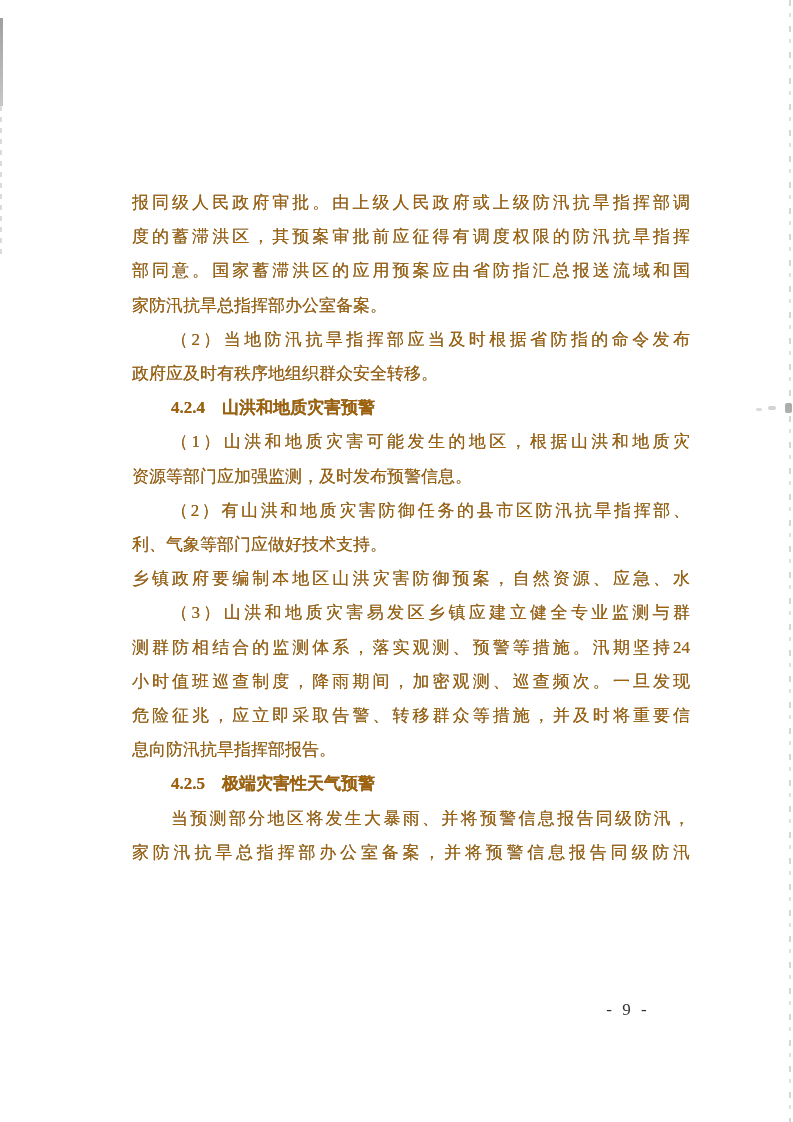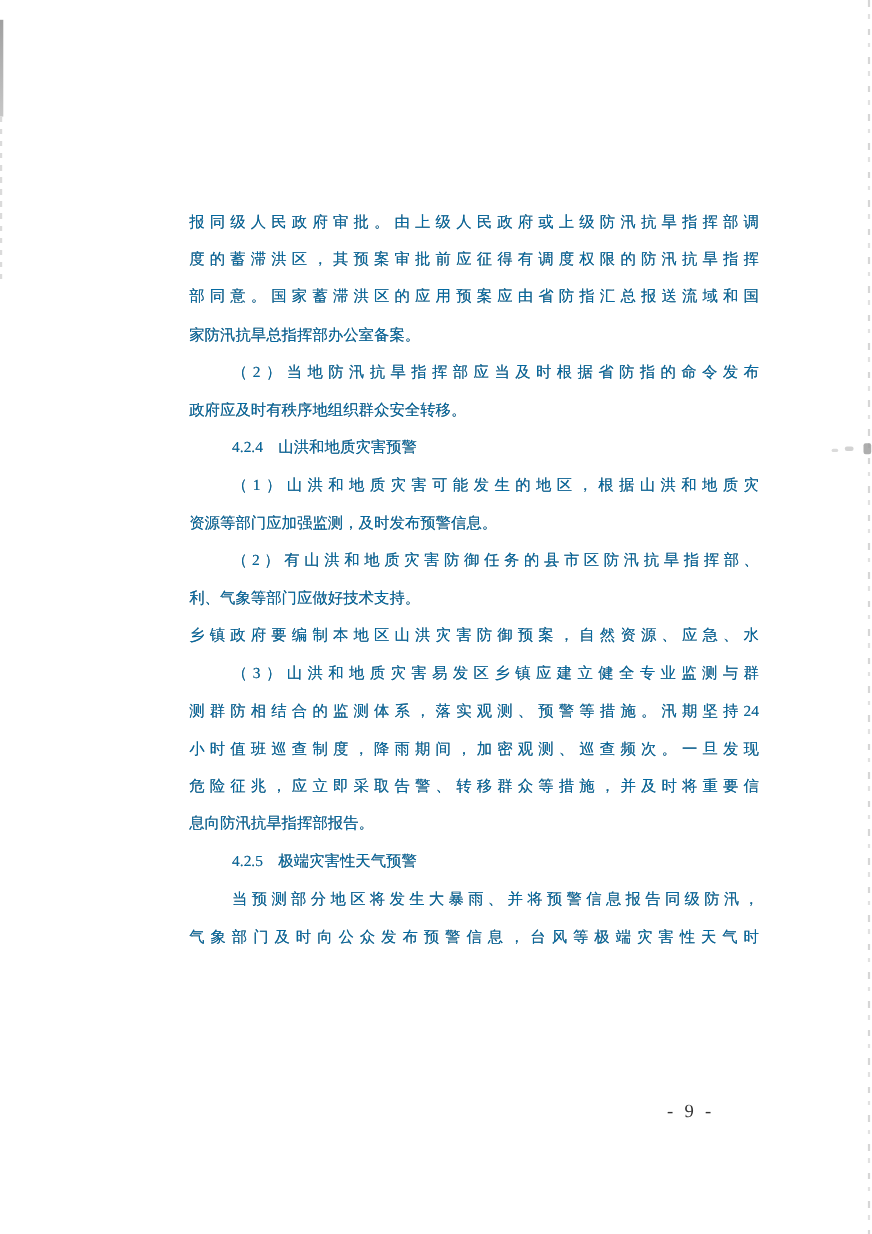--- a/index.html
+++ b/index.html
@@ -20,38 +20,38 @@
     background: #ffffff;
   }
   
   .text-block {
     position: absolute;
     left: 132px;
     top: 186px;
     width: 558px;
   }
   .line {
-    font-size: 14px;
+    font-size: 17px;
     line-height: 34.2px;
-    color: #0369a1;
+    color: #a16207;
     white-space: pre-wrap;
     text-shadow: 0 0 0.4px rgba(20,20,20,0.6);
     text-align: justify;
     text-align-last: justify;
     word-break: keep-all;
-    margin-left: 40px;
   }
   .line.end {
     text-align: center;
     text-align-last: left;
   }
   .line.heading {
     text-align: center;
     text-align-last: left;
     text-indent: 39px;
+    font-weight: bold;
   }
   .line.first {
     text-indent: 39px;
   }
   
   .page-number {
     position: absolute;
     top: 1000px;
     left: 588px;
     width: 80px;
@@ -138,21 +138,21 @@
       <div class="line first">（2）有山洪和地质灾害防御任务的县市区防汛抗旱指挥部、</div>
       <div class="line end">利、气象等部门应做好技术支持。</div>
       <div class="line full">乡镇政府要编制本地区山洪灾害防御预案，自然资源、应急、水</div>
       <div class="line first">（3）山洪和地质灾害易发区乡镇应建立健全专业监测与群</div>
       <div class="line full">测群防相结合的监测体系，落实观测、预警等措施。汛期坚持24</div>
       <div class="line full">小时值班巡查制度，降雨期间，加密观测、巡查频次。一旦发现</div>
       <div class="line full">危险征兆，应立即采取告警、转移群众等措施，并及时将重要信</div>
       <div class="line end">息向防汛抗旱指挥部报告。</div>
       <div class="line heading">4.2.5　极端灾害性天气预警</div>
       <div class="line first">当预测部分地区将发生大暴雨、并将预警信息报告同级防汛，</div>
-      <div class="line full">气象部门及时向公众发布预警信息，台风等极端灾害性天气时</div>
+      <div class="line full">家防汛抗旱总指挥部办公室备案，并将预警信息报告同级防汛</div>
     </div>
 
   <div class="page-number">- 9 -</div>
 
   <div class="edge-left-a"></div>
   <div class="edge-left-b"></div>
   <div class="edge-right"></div>
   <div class="speck-a"></div>
   <div class="speck-b"></div>
   <div class="speck-c"></div>

